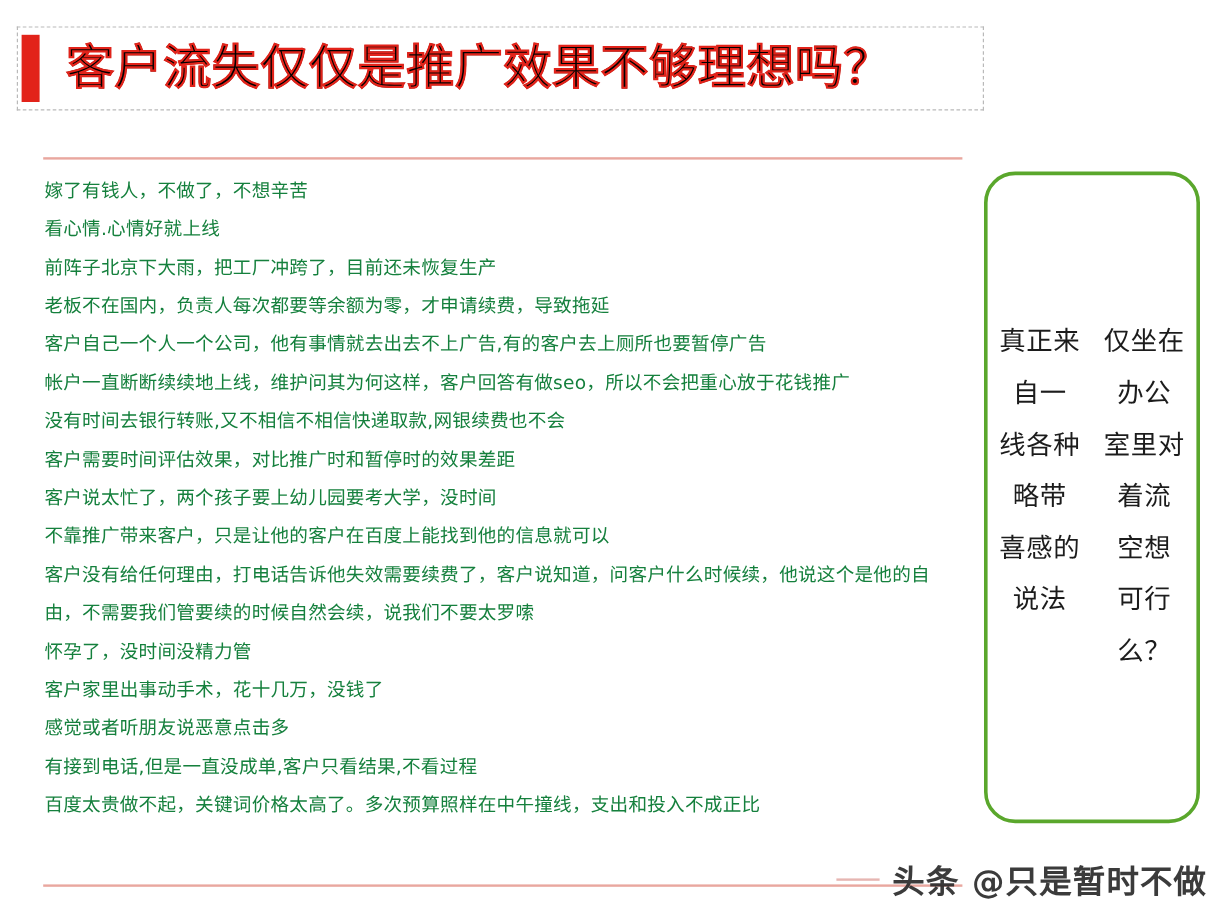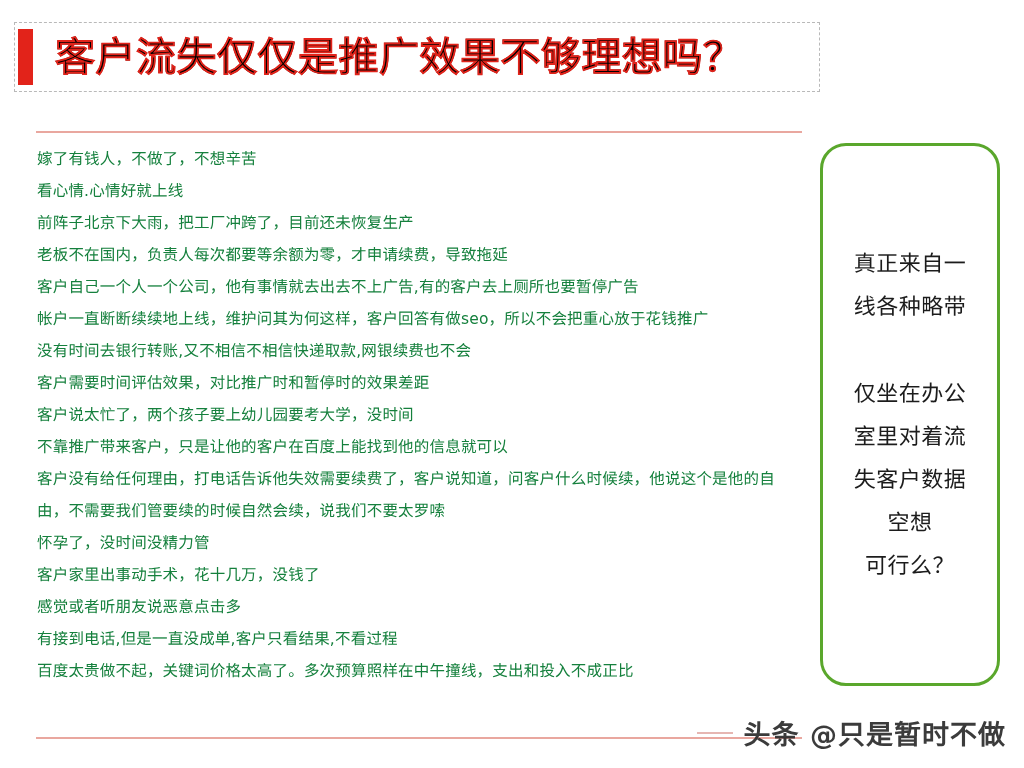--- a/index.html
+++ b/index.html
@@ -89,21 +89,21 @@
     position: absolute;
     left: 820px;
     top: 143px;
     width: 180px;
     height: 543px;
     box-sizing: border-box;
     border: 3px solid #5aa72c;
     border-radius: 26px;
     background: #ffffff;
     display: flex;
-    flex-direction: column;
+    flex-direction: row;
     align-items: center;
     justify-content: center;
   }
   .callout-para {
     text-align: center;
     color: #1c1c1c;
     font-size: 22px;
     line-height: 43px;
     letter-spacing: 0.5px;
     width: 100%;
@@ -162,25 +162,25 @@
       <li>有接到电话,但是一直没成单,客户只看结果,不看过程</li>
       <li>百度太贵做不起，关键词价格太高了。多次预算照样在中午撞线，支出和投入不成正比</li>
     </ul>
   <div class="rule" id="rule-bottom" style="background: rgb(233, 167, 159);"></div>
 </div>
 
 <div id="callout-box" style="border-color: rgb(90, 167, 44);">
   <div class="callout-para" id="callout-para-1">
       <span class="callout-line">真正来自一</span>
       <span class="callout-line">线各种略带</span>
+      <span class="callout-line">喜感的说法</span>
     </div>
   <div class="callout-para" id="callout-para-2">
       <span class="callout-line">仅坐在办公</span>
       <span class="callout-line">室里对着流</span>
-      <span class="callout-line">失客户数据</span>
       <span class="callout-line">空想</span>
       <span class="callout-line">可行么？</span>
     </div>
 </div>
 
 <div id="watermark">
   <span id="watermark-dash"></span>
   <span id="watermark-text">头条 @只是暂时不做</span>
 </div>
 

